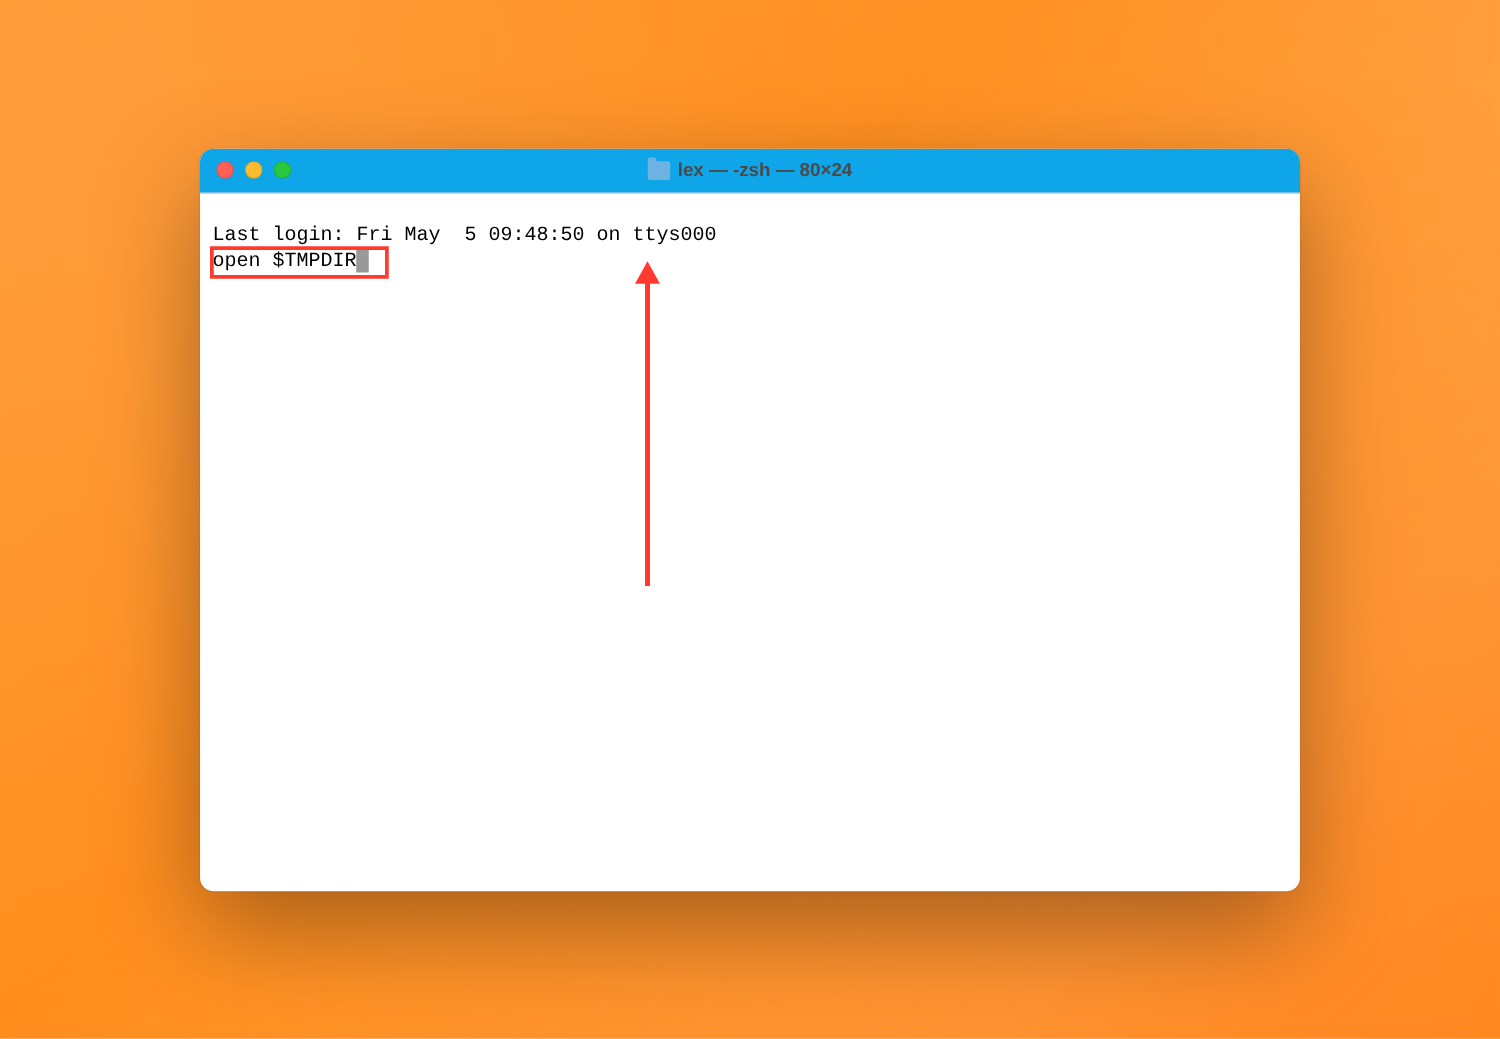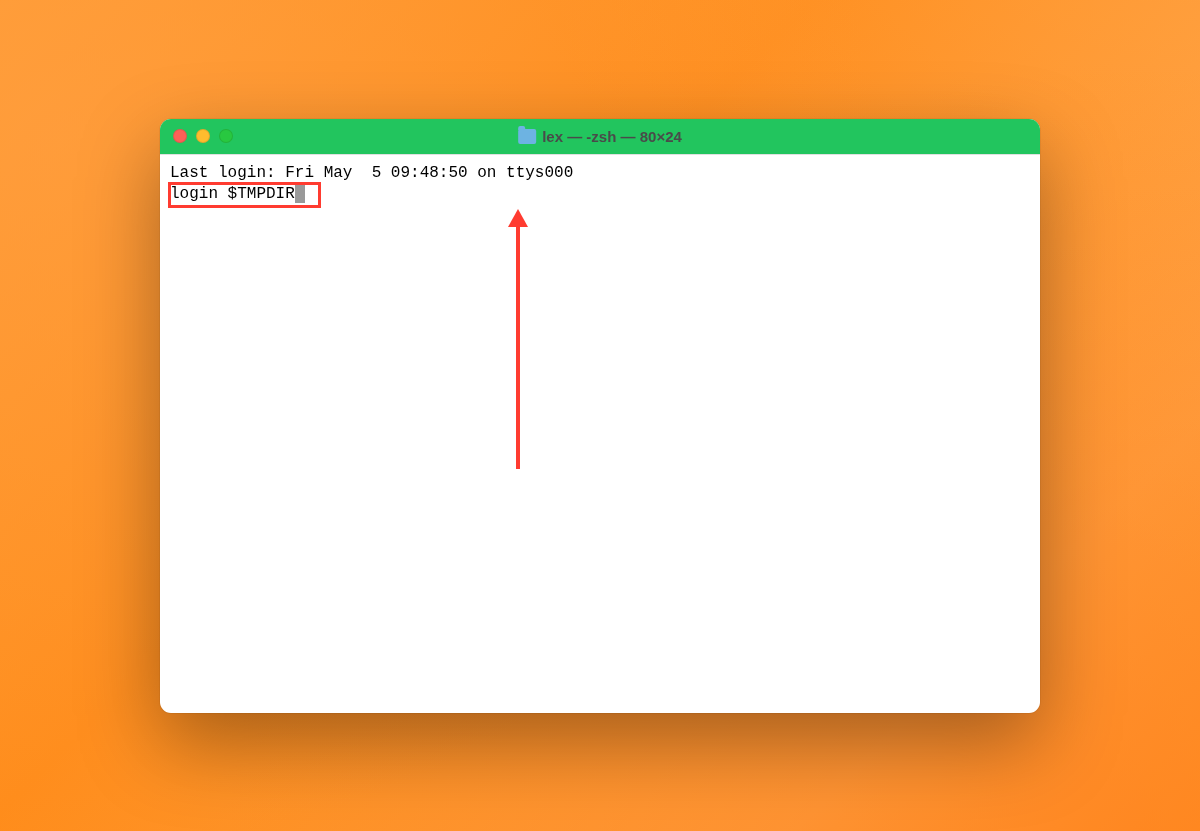--- a/index.html
+++ b/index.html
@@ -40,21 +40,21 @@
       background: #ffffff;
       border-radius: 11px;
       box-shadow: 0 30px 80px rgba(0,0,0,0.35), 0 0 0 1px rgba(0,0,0,0.05);
       overflow: hidden;
       position: relative;
       z-index: 10;
     }
     
     .titlebar {
       height: 36px;
-      background: #22c55e;
+      background: #0ea5e9;
       border-bottom: 1px solid #e0e0e0;
       display: flex;
       align-items: center;
       padding: 0 13px;
       position: relative;
     }
     
     .traffic-lights {
       display: flex;
       gap: 9px;
@@ -96,21 +96,21 @@
       position: absolute;
       top: -3px;
       left: 0;
       width: 7px;
       height: 4px;
       background: #6db3e2;
       border-radius: 2px 2px 0 0;
     }
     
     .terminal-body {
-      padding: 8px 10px;
+      padding: 23px 10px;
       font-family: "SF Mono", Menlo, Monaco, "Courier New", monospace;
       font-size: 16px;
       line-height: 1.35;
       color: #000;
       position: relative;
       height: calc(100% - 36px);
     }
     
     .term-line {
       white-space: pre;
@@ -172,21 +172,21 @@
     </div>
     <div class="title">
       <span class="folder-icon"></span>
       <span>lex — -zsh — 80×24</span>
     </div>
   </div>
 
   <div class="terminal-body">
     <div class="term-line">Last login: Fri May  5 09:48:50 on ttys000</div>
     <div class="prompt-line">
-        <span class="command-wrap"><span>login $TMPDIR</span><span class="cursor"></span><span class="highlight-box"></span></span>
+        <span class="command-wrap"><span>open $TMPDIR</span><span class="cursor"></span><span class="highlight-box"></span></span>
     </div>
 
     <div class="annotation-arrow">
       <svg viewBox="0 0 30 260">
         <line x1="15" y1="260" x2="15" y2="12" stroke="#ff3b30" stroke-width="4"></line>
         <polygon points="15,0 5,18 25,18" fill="#ff3b30"></polygon>
       </svg>
     </div>
   </div>
 

